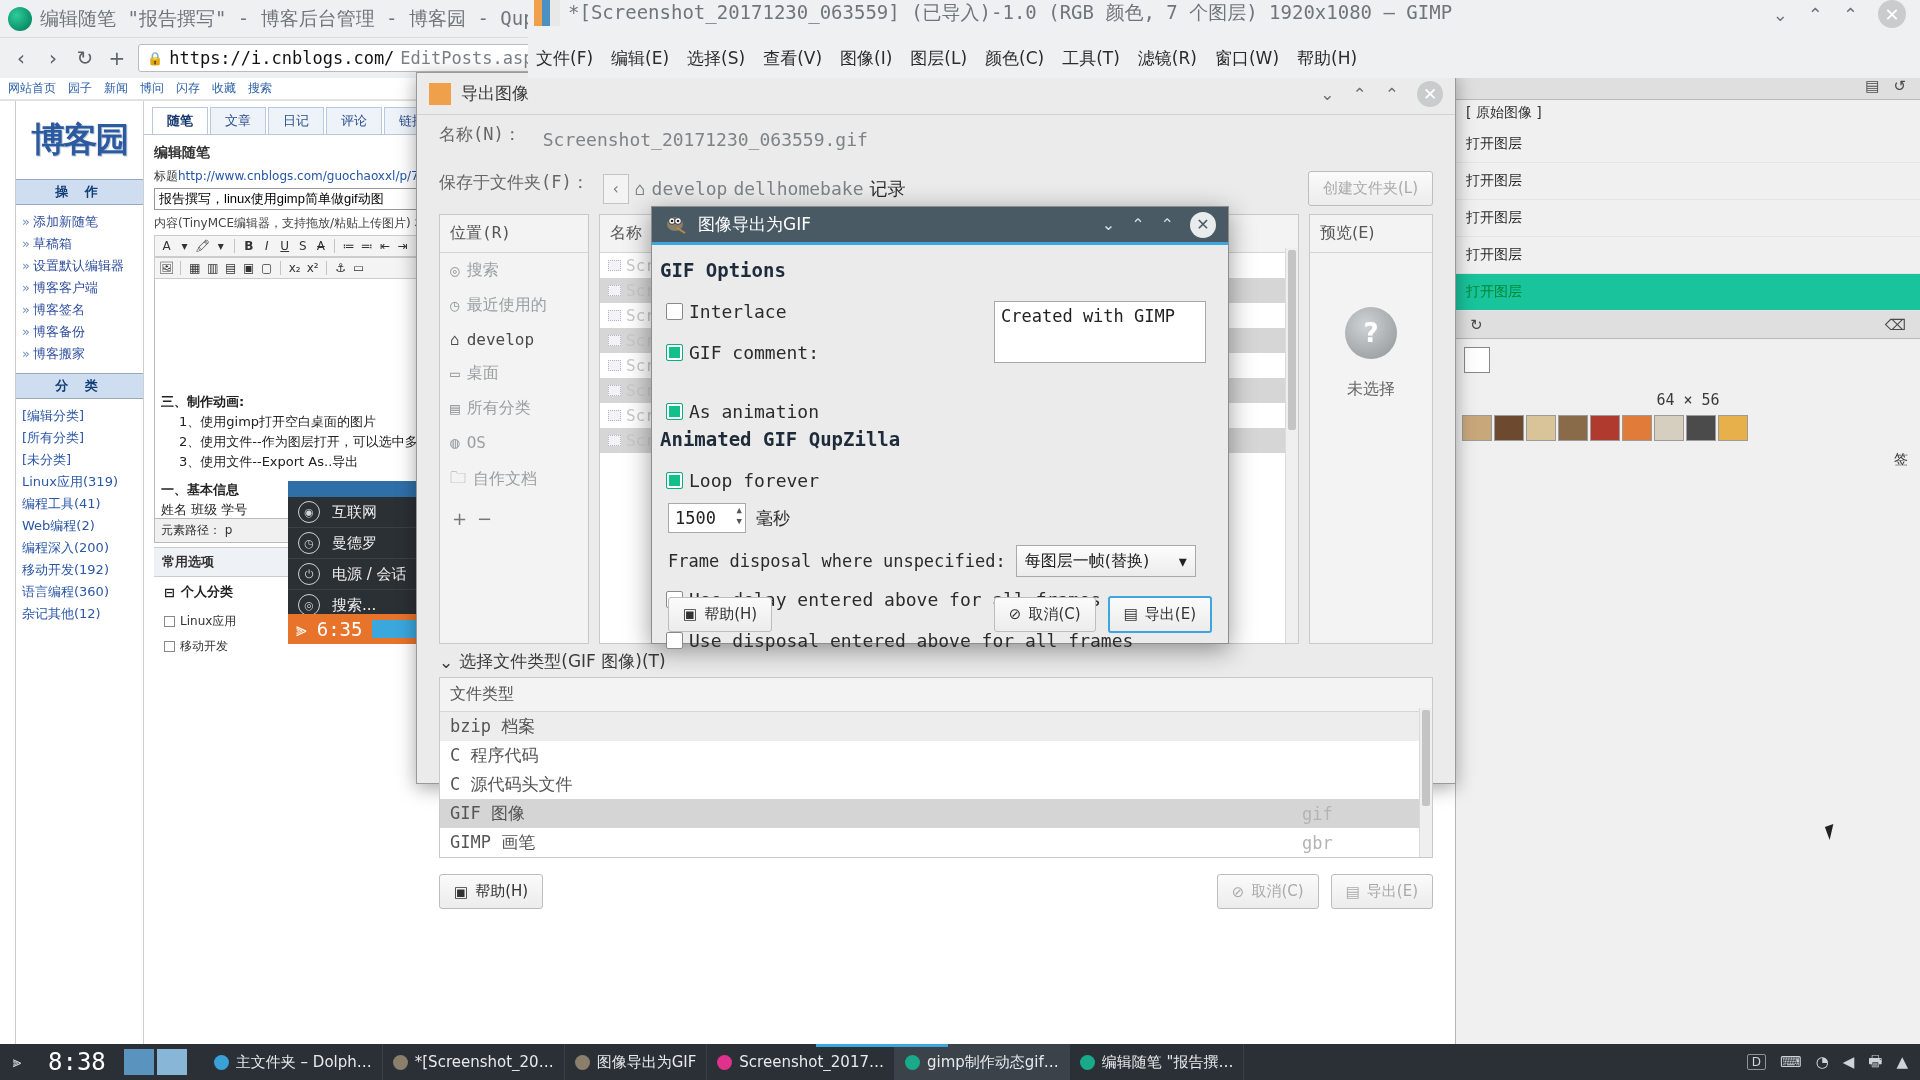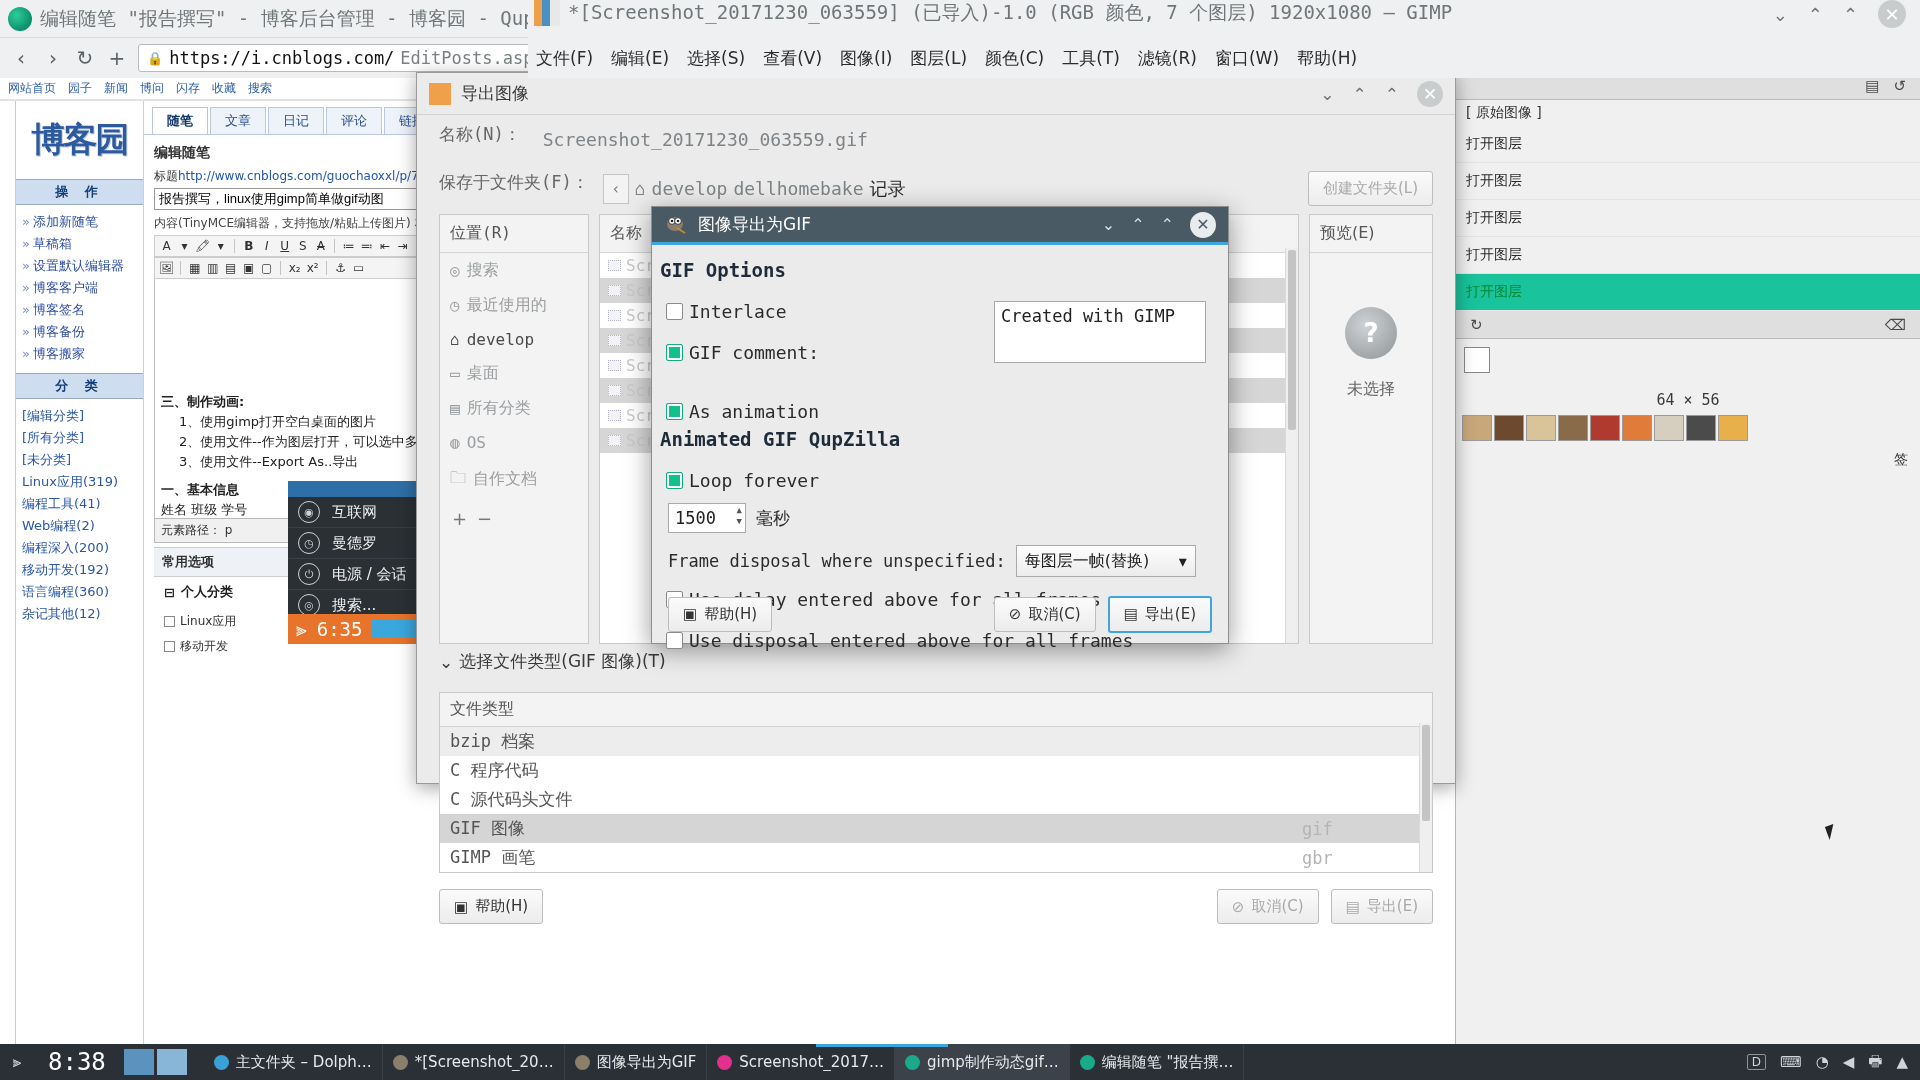--- a/index.html
+++ b/index.html
@@ -164,21 +164,21 @@
   .vscroll .th { margin:2px; height:180px; background:#c4c4c4; border-radius:2px; }
   .preview { width:124px; border:1px solid #c9c9c9; background:#f3f3f3; }
   .preview .ph { border-bottom:1px solid #d5d5d5; padding:8px 10px; font-size:16px; color:#555;}
   .preview .pbody { display:flex; flex-direction:column; align-items:center; justify-content:center;
      height:200px; gap:20px; }
   .q-circle { width:52px; height:52px; border-radius:50%;
      background:radial-gradient(circle at 40% 35%,#cfd3d6,#8e9396); color:#fff;
      display:flex; align-items:center; justify-content:center; font-size:26px; font-weight:bold;}
   .exp-type { padding:6px 22px; }
   .exp-type .hdr { font-size:17px; color:#3a3a3a; display:flex; align-items:center; gap:6px;}
-  .type-table { border:1px solid #c9c9c9; background:#fff; margin-top:19px; position:relative; }
+  .type-table { border:1px solid #c9c9c9; background:#fff; margin-top:4px; position:relative; }
   .tt-head { background:#f3f3f3; border-bottom:1px solid #d5d5d5; display:flex; }
   .tt-head div { padding:6px 10px; font-size:16px; color:#555; font-family:"DejaVu Sans Mono", monospace;}
   .tt-row { display:flex; height:29px; align-items:center; font-size:17px;
      font-family:"DejaVu Sans Mono", monospace; color:#555;}
   .tt-row.alt { background:#ededed; }
   .tt-row.sel { background:#d5d5d5; }
   .tt-row .c1 { flex:1; padding-left:10px; display:flex; gap:8px; }
   .tt-row .c2 { width:130px; color:#b4b4b4; }
   .exp-foot { display:flex; align-items:center; padding:10px 22px; }
   .exp-foot .right { margin-left:auto; display:flex; gap:12px; }

